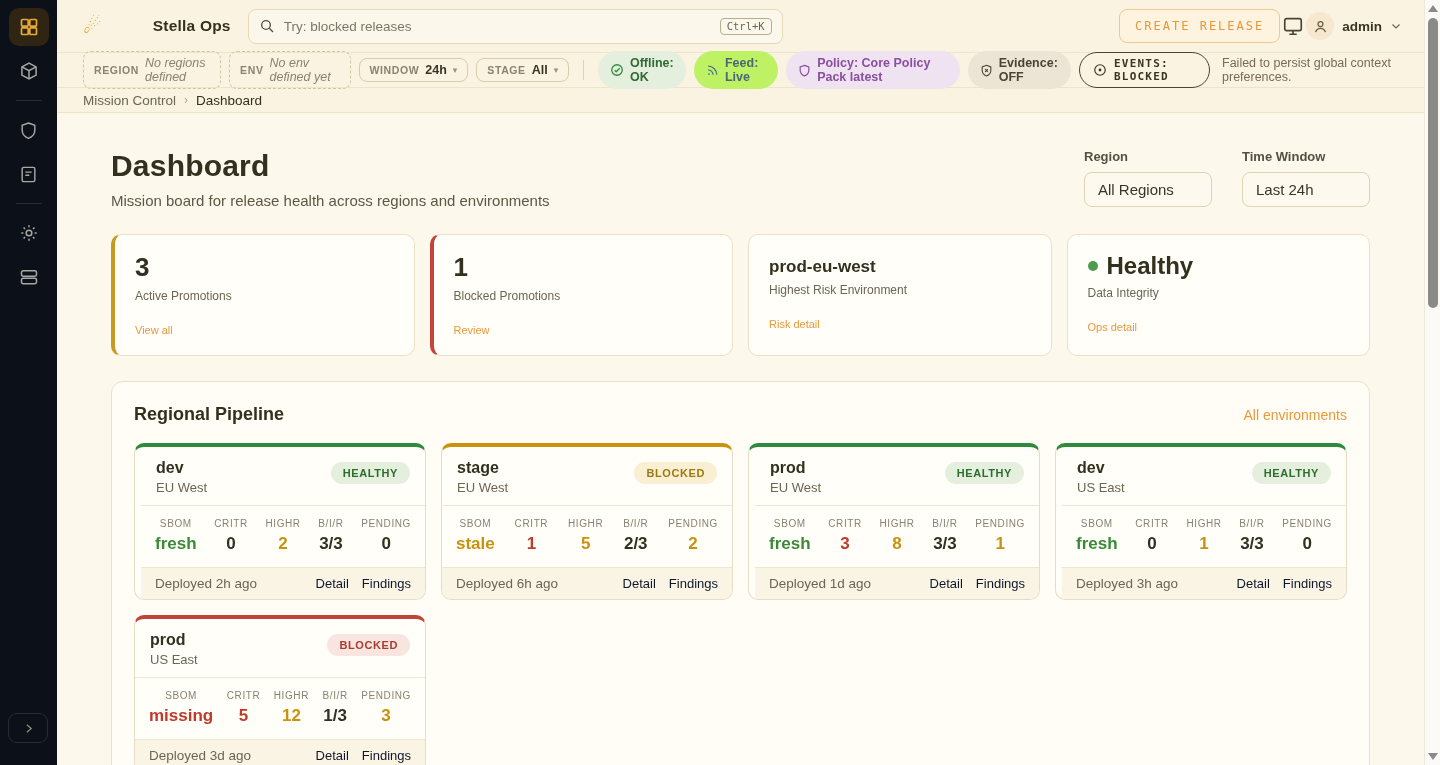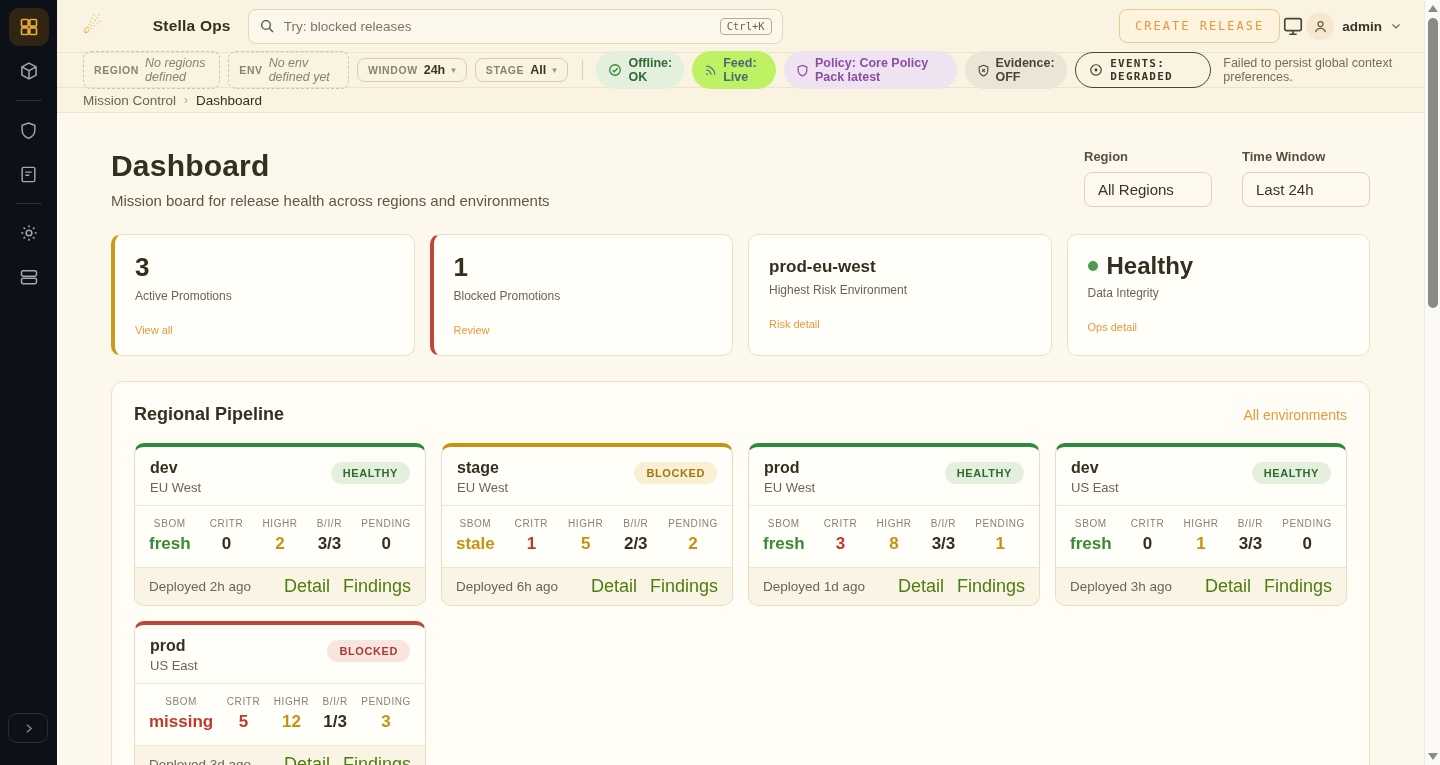--- a/index.html
+++ b/index.html
@@ -88,39 +88,39 @@
   .s-label { font-size:12px; color:#6b6554; margin-top:6px; }
   .s-link { font-size:11px; color:#e8993c; margin-top:21px; display:inline-block; cursor:pointer; text-decoration:none; }
 
   
   .pipeline { background:#fffdf5; border:1px solid #ece1c6; border-radius:12px; margin-top:25px; padding:22px 22px 24px; height:420px; }
   .pipe-head { display:flex; justify-content:space-between; align-items:center; }
   .pipe-title { font-size:18px; font-weight:bold; color:#33301f; }
   .pipe-link { font-size:14px; color:#e8993c; cursor:pointer; text-decoration:none; }
   .pipe-grid { display:grid; grid-template-columns:repeat(4,1fr); gap:15px; margin-top:18px; }
   .p-card { background:#fffef9; border:1px solid #e7dcc3; border-radius:10px; border-top-width:4px; overflow:hidden; }
-  .p-card.t-green { border-top-color:#2e8b3d; }
+  .p-card.t-green { border-top-color:#2e8b3d;padding-left:6px; }
   .p-card.t-amber { border-top-color:#c8940f; }
   .p-card.t-red { border-top-color:#c04437; }
   .p-head { display:flex; justify-content:space-between; align-items:flex-start; padding:12px 15px 10px; border-bottom:1px solid #efe6d2; }
   .p-env { font-size:16px; font-weight:bold; color:#33301f; }
   .p-region { font-size:13px; color:#6b6554; margin-top:3px; }
   .badge { font-size:11px; font-weight:bold; letter-spacing:.6px; border-radius:999px; padding:5px 12px; margin-top:3px; }
   .b-green { background:#e4f0dd; color:#2e6b2e; }
   .b-amber { background:#faeed3; color:#9a7b10; }
   .b-red { background:#f8e5e0; color:#a93c31; }
   .p-stats { display:flex; justify-content:space-between; padding:12px 14px 13px; border-bottom:1px solid #efe6d2; }
   .stat { text-align:center; }
   .stat-l { font-size:10px; letter-spacing:.6px; color:#8a8272; }
   .stat-v { font-size:17px; font-weight:bold; margin-top:5px; color:#33301f; }
   .v-green { color:#3a8a3a; } .v-amber { color:#c8920f; } .v-red { color:#bf3a2b; }
   .p-foot { display:flex; justify-content:space-between; align-items:center; padding:8px 14px; background:#faf4e5; }
   .p-deployed { font-size:13.5px; color:#6b6554; }
   .p-links { display:flex; gap:13px; }
-  .p-links a { font-size:18px; color:#4d7c0f; cursor:pointer; text-decoration:none; }
+  .p-links a { font-size:13px; color:#0f172a; cursor:pointer; text-decoration:none; }
 
   
   .scrollbar { width:16px; height:765px; background:#fbfaf7; border-left:1px solid #eee9dd; flex:0 0 16px;
     position:relative; }
   .sb-arrow { position:absolute; left:3px; width:0; height:0; border-left:5px solid transparent; border-right:5px solid transparent; }
   .sb-up { top:5px; border-bottom:7px solid #8a8b86; }
   .sb-down { bottom:5px; border-top:7px solid #8a8b86; }
   .sb-thumb { position:absolute; top:18px; left:3px; width:10px; height:290px; background:#8a8b86; border-radius:6px; cursor:pointer; }
 
   svg { display:block; }
@@ -286,21 +286,21 @@
       </span>
       <span>Evidence: OFF</span>
     </span>
     <span class="events-pill mono">
       <span>
         <svg width="14" height="14" viewBox="0 0 24 24" fill="none" stroke="#3a3426" stroke-width="2">
           <circle cx="12" cy="12" r="9"></circle>
             <circle cx="12" cy="12" r="2.4" fill="#3a3426" stroke="none"></circle>
         </svg>
       </span>
-      <span>EVENTS: DEGRADED</span>
+      <span>EVENTS: BLOCKED</span>
     </span>
     <span class="warn-text">Failed to persist global context preferences.</span>
   </div>
 
   <div class="breadcrumb">
     <span class="bc-parent">Mission Control</span>
     <span class="bc-sep">›</span>
     <span class="bc-current">Dashboard</span>
   </div>
 

